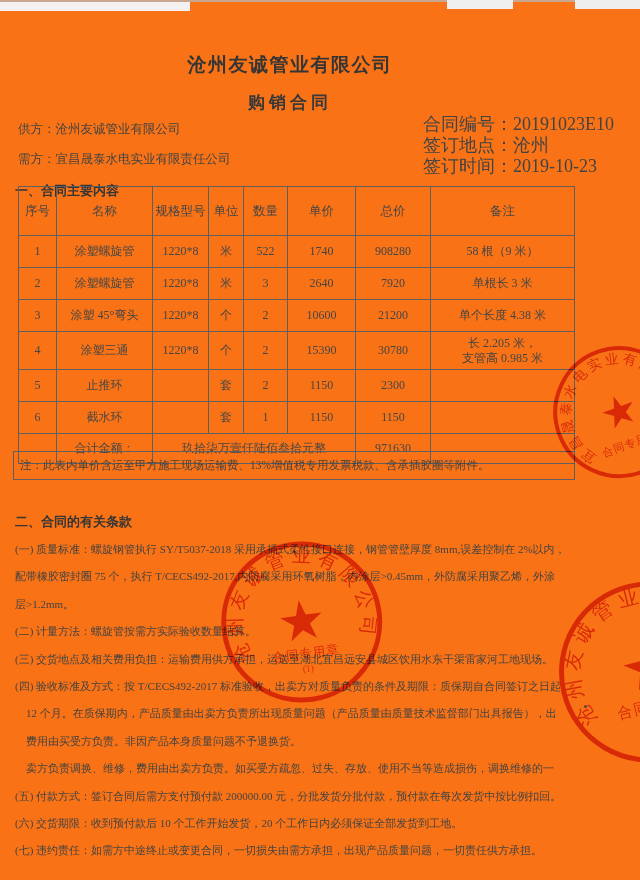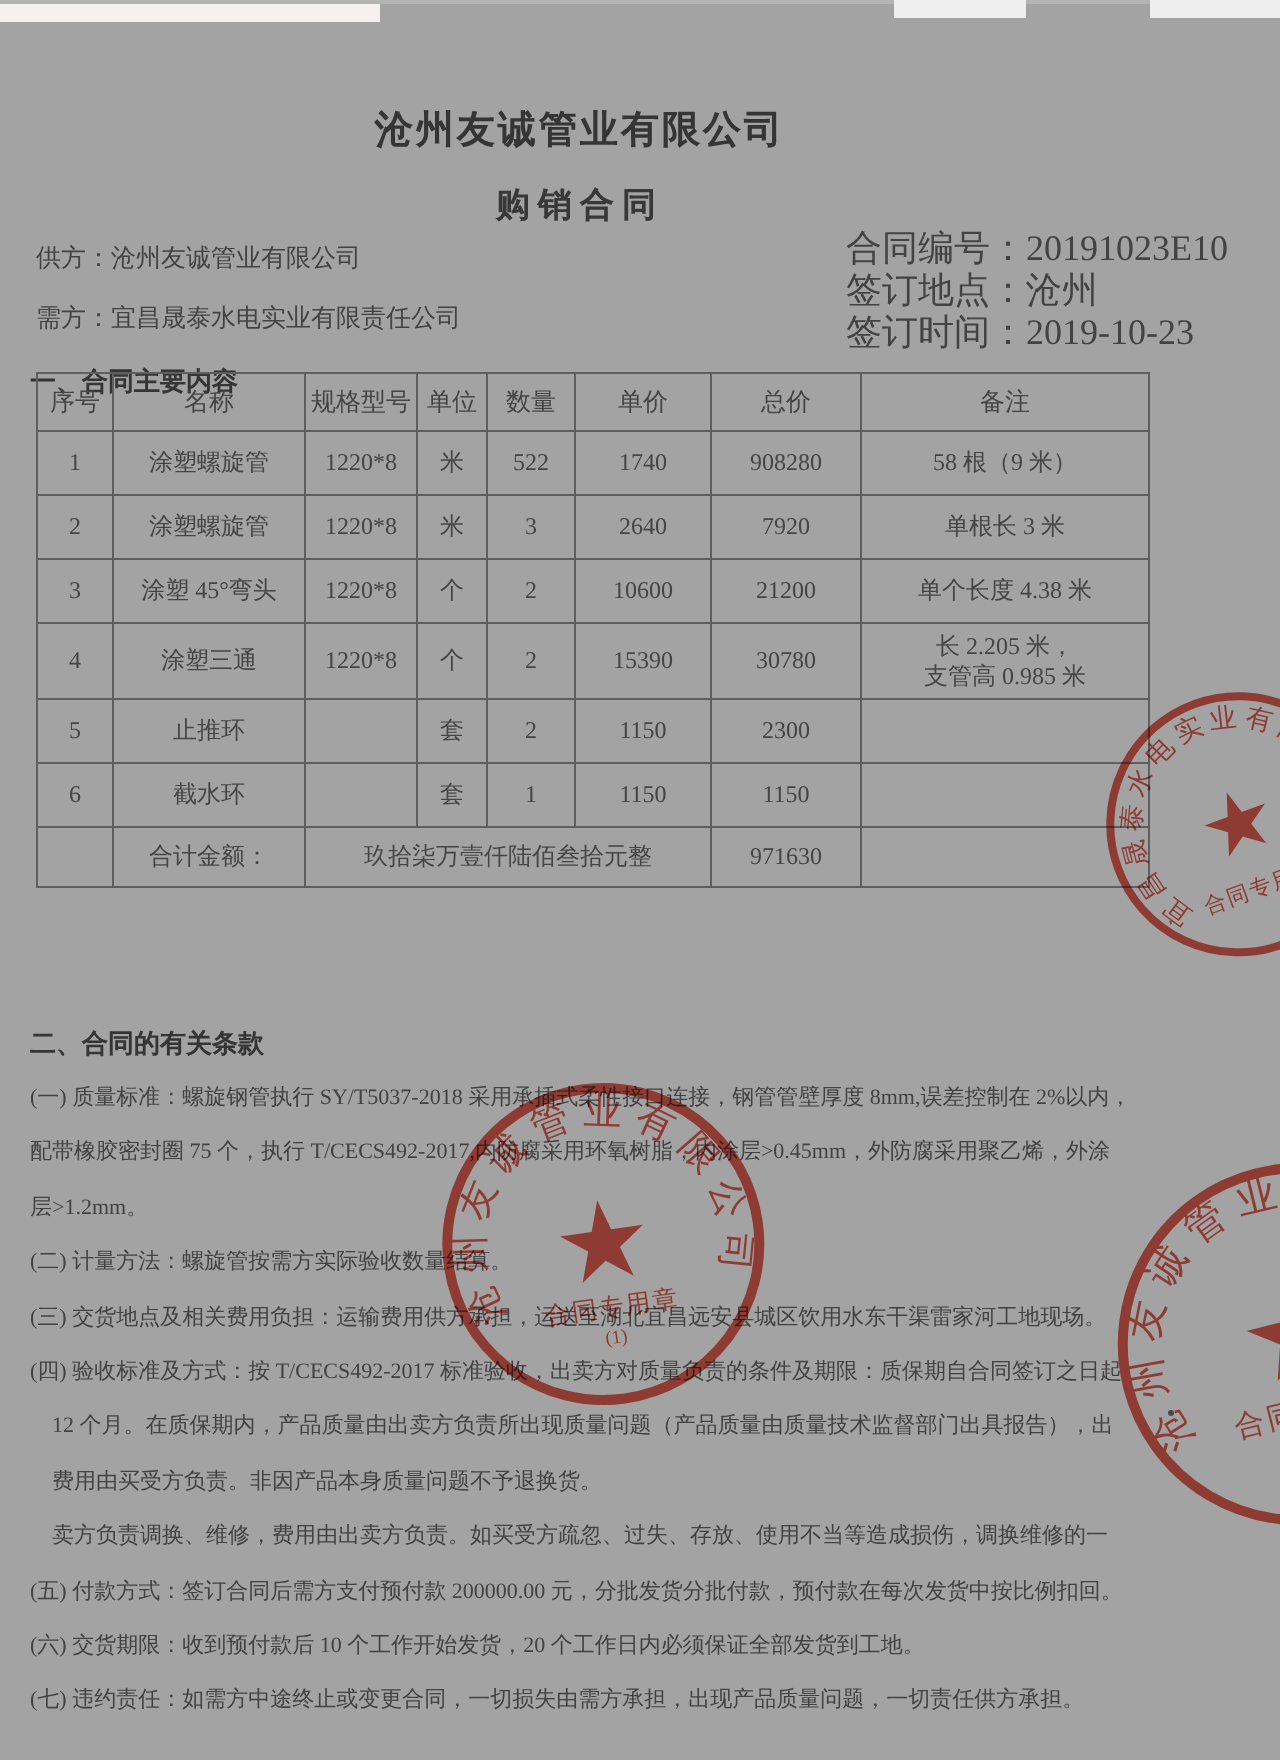--- a/index.html
+++ b/index.html
@@ -1,17 +1,17 @@
 <!DOCTYPE html>
 <html><head>
 <meta charset="utf-8">
 <style>
   html,body{margin:0;padding:0;}
   body{background:#e9e9e9;font-family:"Liberation Serif","DejaVu Serif",serif;}
-  .page{position:relative;width:640px;height:880px;background:#a3a3a3;overflow:hidden;color:#3f3f3f;}
+  .page{position:relative;width:640px;height:880px;background:#f97316;overflow:hidden;color:#3f3f3f;}
   .abs{position:absolute;}
   
   .scan-top{left:0;top:0;width:640px;height:2px;background:#b9b9b9;opacity:.75;}
   .scan-strip1{left:0;top:2px;width:190px;height:9px;background:#f6f1f1;}
   .scan-strip2{left:447px;top:0;width:66px;height:9px;background:#f0efef;}
   .scan-strip3{left:575px;top:0;width:65px;height:9px;background:#efeeee;}
   .ink-dot{left:584px;top:705px;width:3px;height:3px;border-radius:50%;background:#4a4a4a;}
   
   .title-wrap{left:0;top:52px;width:580px;text-align:center;}
   .company-title{font-size:19px;letter-spacing:1.5px;font-weight:600;color:#353535;}
@@ -74,21 +74,21 @@
       <col style="width:38px">
         <col style="width:96px">
         <col style="width:56px">
         <col style="width:35px">
       <col style="width:44px">
         <col style="width:68px">
         <col style="width:75px">
         <col style="width:144px">
     </colgroup>
     <tbody>
-        <tr style="height:29px">
+        <tr style="height:49px">
       <th>序号</th>
       <th>名称</th>
       <th>规格型号</th>
       <th>单位</th>
       <th>数量</th>
       <th>单价</th>
       <th>总价</th>
       <th>备注</th>
     </tr>
     <tr style="height:32px">
@@ -155,20 +155,21 @@
     <tr style="height:30px">
       <td></td>
       <td>合计金额：</td>
       <td colspan="4">玖拾柒万壹仟陆佰叁拾元整</td>
       <td>971630</td>
       <td></td>
     </tr>
   </tbody>
     </table>
 
+  <div class="abs note-box">注：此表内单价含运至甲方施工现场运输费、13%增值税专用发票税款、含承插胶圈等附件。</div>
 
   <div class="abs section-title sec2">二、合同的有关条款</div>
 
   <div class="abs clauses">
     <div class="clause-line">(一) 质量标准：螺旋钢管执行 SY/T5037-2018 采用承插式柔性接口连接，钢管管壁厚度 8mm,误差控制在 2%以内，</div>
     <div class="clause-line">配带橡胶密封圈 75 个，执行 T/CECS492-2017,内防腐采用环氧树脂，内涂层&gt;0.45mm，外防腐采用聚乙烯，外涂</div>
     <div class="clause-line">层&gt;1.2mm。</div>
     <div class="clause-line">(二) 计量方法：螺旋管按需方实际验收数量结算。</div>
     <div class="clause-line">(三) 交货地点及相关费用负担：运输费用供方承担，运送至湖北宜昌远安县城区饮用水东干渠雷家河工地现场。</div>
     <div class="clause-line">(四) 验收标准及方式：按 T/CECS492-2017 标准验收，出卖方对质量负责的条件及期限：质保期自合同签订之日起</div>

